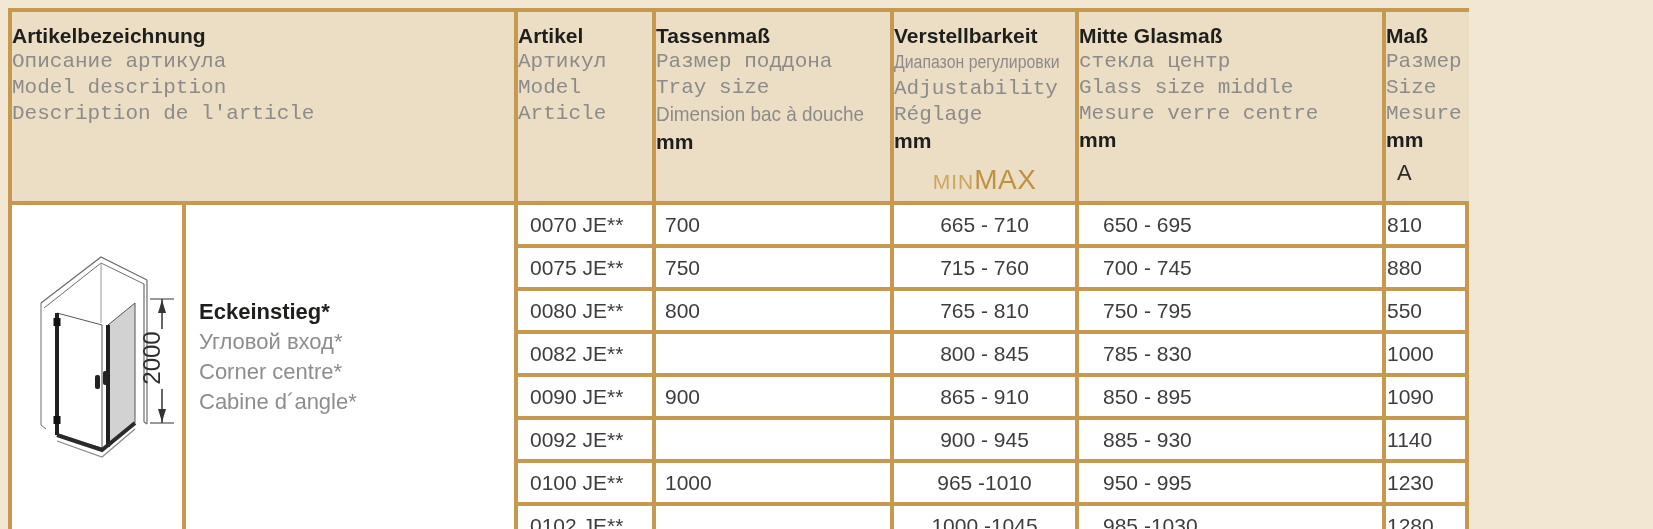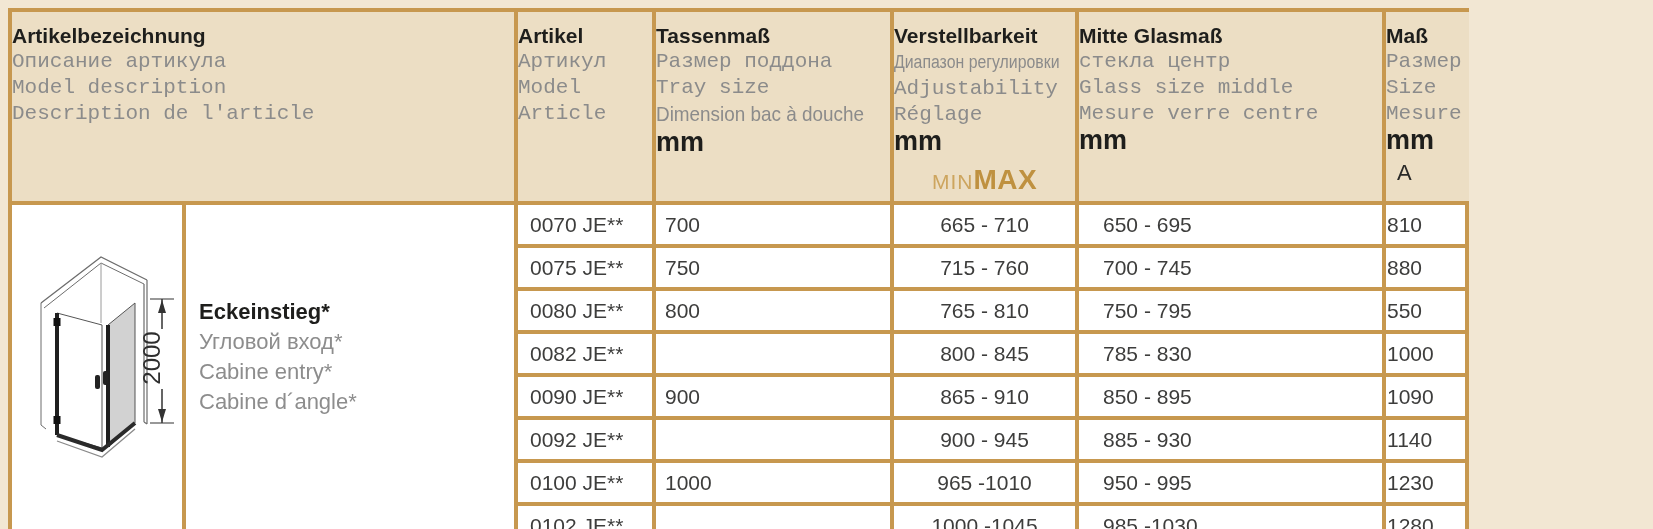--- a/index.html
+++ b/index.html
@@ -15,31 +15,31 @@
   }
   table.spec td{border:4px solid #c7984f;overflow:hidden;}
 
   
   td.hd{background:#ecdec4;vertical-align:top;padding:11px 4px 0 0;height:178px;}
   .hline{line-height:26px;white-space:nowrap;}
   .t{font-weight:bold;font-size:21px;color:#1e1e1c;}
   .s{font-size:21px;color:#8b8b8b;font-family:Liberation Mono, monospace;}
   .s-cond{display:inline-block;font-size:18px;color:#8b8b8b;transform:scaleX(.88);transform-origin:0 50%;}
   .s-cond2{display:inline-block;font-size:21px;color:#8b8b8b;transform:scaleX(.90);transform-origin:0 50%;}
-  .u{font-weight:bold;font-size:27px;color:#1e1e1c;}
+  .u{font-weight:bold;font-size:21px;color:#1e1e1c;}
   .pl-desc{padding-left:9px;}
   .pl-art{padding-left:15px;}
   .pl-tray{padding-left:19px;}
   .pl-adj{padding-left:17px;}
   .pl-glass{padding-left:16px;}
   .pl-mass{padding-left:21px;}
   td.hd-adj{position:relative;}
   .minmax{position:absolute;left:0;right:0;bottom:5px;text-align:center;white-space:nowrap;}
   .min{font-size:21px;color:#cda55e;letter-spacing:1px;}
-  .max{font-size:28px;font-weight:bold;color:#bf9140;letter-spacing:.5px;}
+  .max{font-size:28px;font-weight:normal;color:#bf9140;letter-spacing:.5px;}
   .dimA{font-size:22px;color:#2a2a28;margin:7px 0 0 11px;line-height:26px;}
   .mass-flex{display:flex;justify-content:space-between;align-items:flex-start;}
   .mass-flex svg{margin:-3px 2px 0 0;flex:none;}
 
   
   td.c{background:#fff;height:37px;font-size:21px;color:#3d3d3c;vertical-align:middle;}
   .c-art{padding-left:12px;text-align:left;}
   .c-tray .num{display:inline-block;width:58px;text-align:left;margin-left:8px;}
   .c-adj{text-align:center;}
   .c-glass{padding-left:24px;text-align:left;}
@@ -173,21 +173,21 @@
         <path d="M149,88 L149,118 M149,178 L149,212" stroke="#333" stroke-width="1.5"></path>
         <polygon points="149,89 145,102 153,102" fill="#333"></polygon>
         <polygon points="149,211 145,198 153,198" fill="#333"></polygon>
         <text x="149" y="151" font-size="24" fill="#2e2e2e" text-anchor="middle" transform="rotate(-90 146 150)">2000</text>
       </svg>
     </td>
     <td class="c c-prod" rowspan="8">
       <div class="prod">
         <div class="p-t">Eckeinstieg*</div>
         <div class="p-s">Угловой вход*</div>
-        <div class="p-s">Cabine entry*</div>
+        <div class="p-s">Corner centre*</div>
         <div class="p-s">Cabine d´angle*</div>
       </div>
     </td>
     <td class="c c-art">0070 JE**</td>
     <td class="c c-tray"><span class="num">700</span></td>
     <td class="c c-adj">665 -  710</td>
     <td class="c c-glass">650 -  695</td>
     <td class="c c-size">810</td>
     <td class="c"></td>
     <td class="c"></td>

